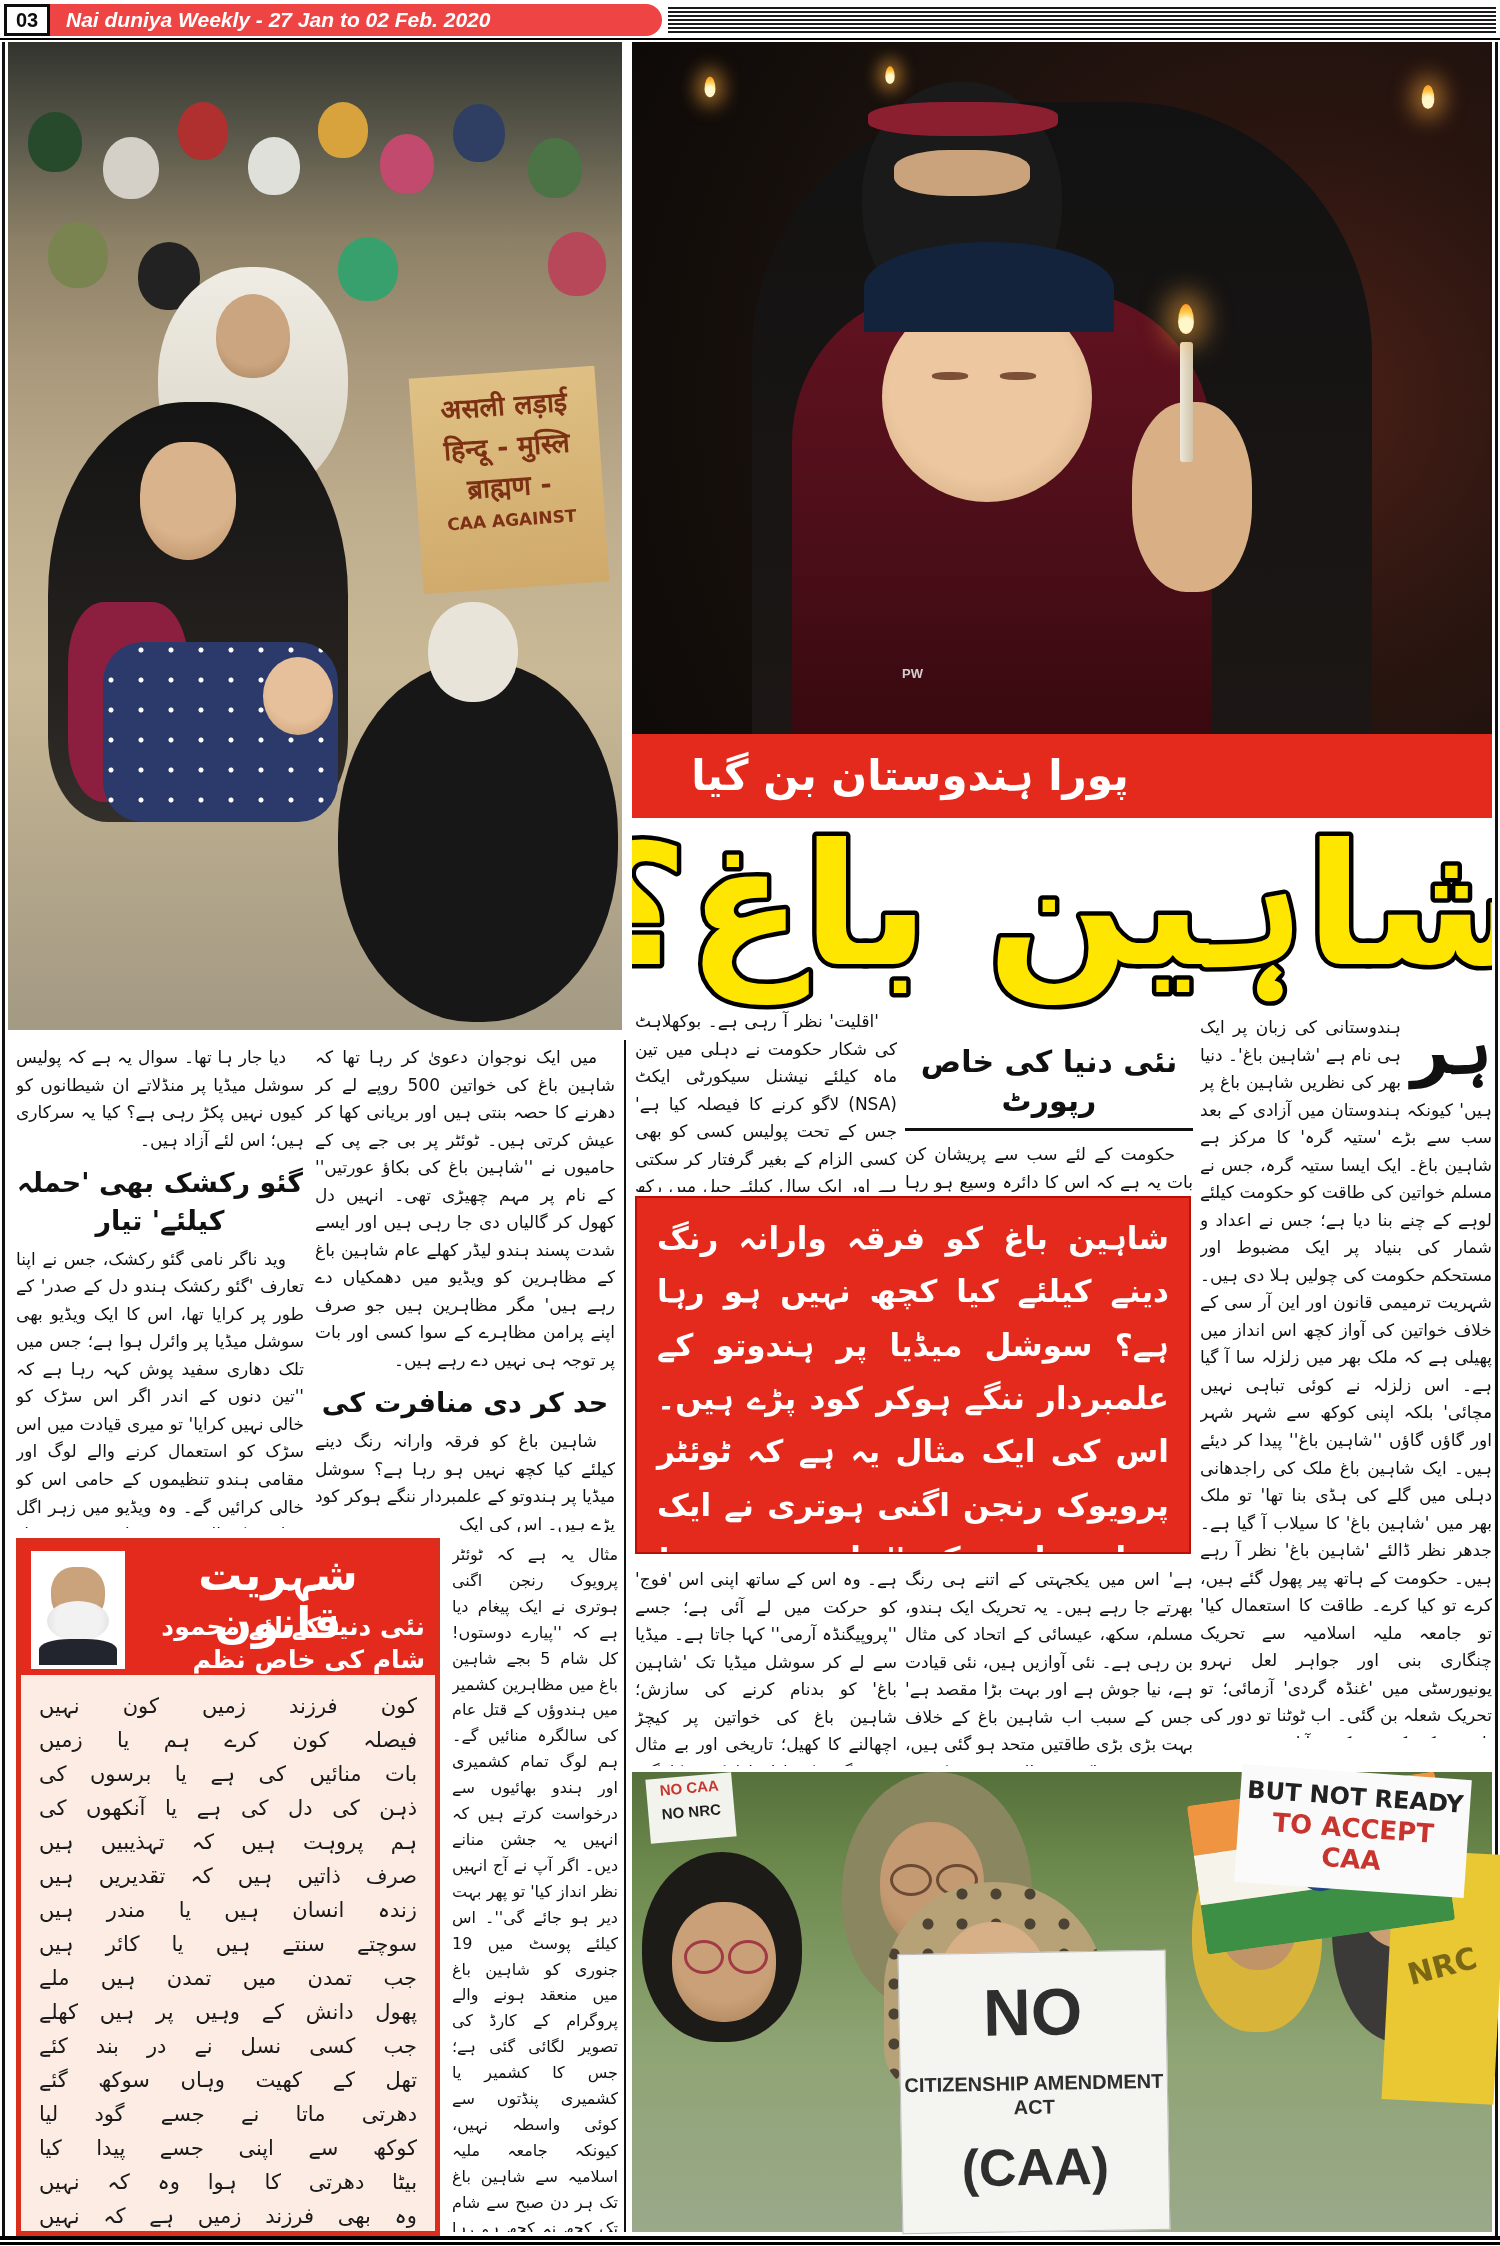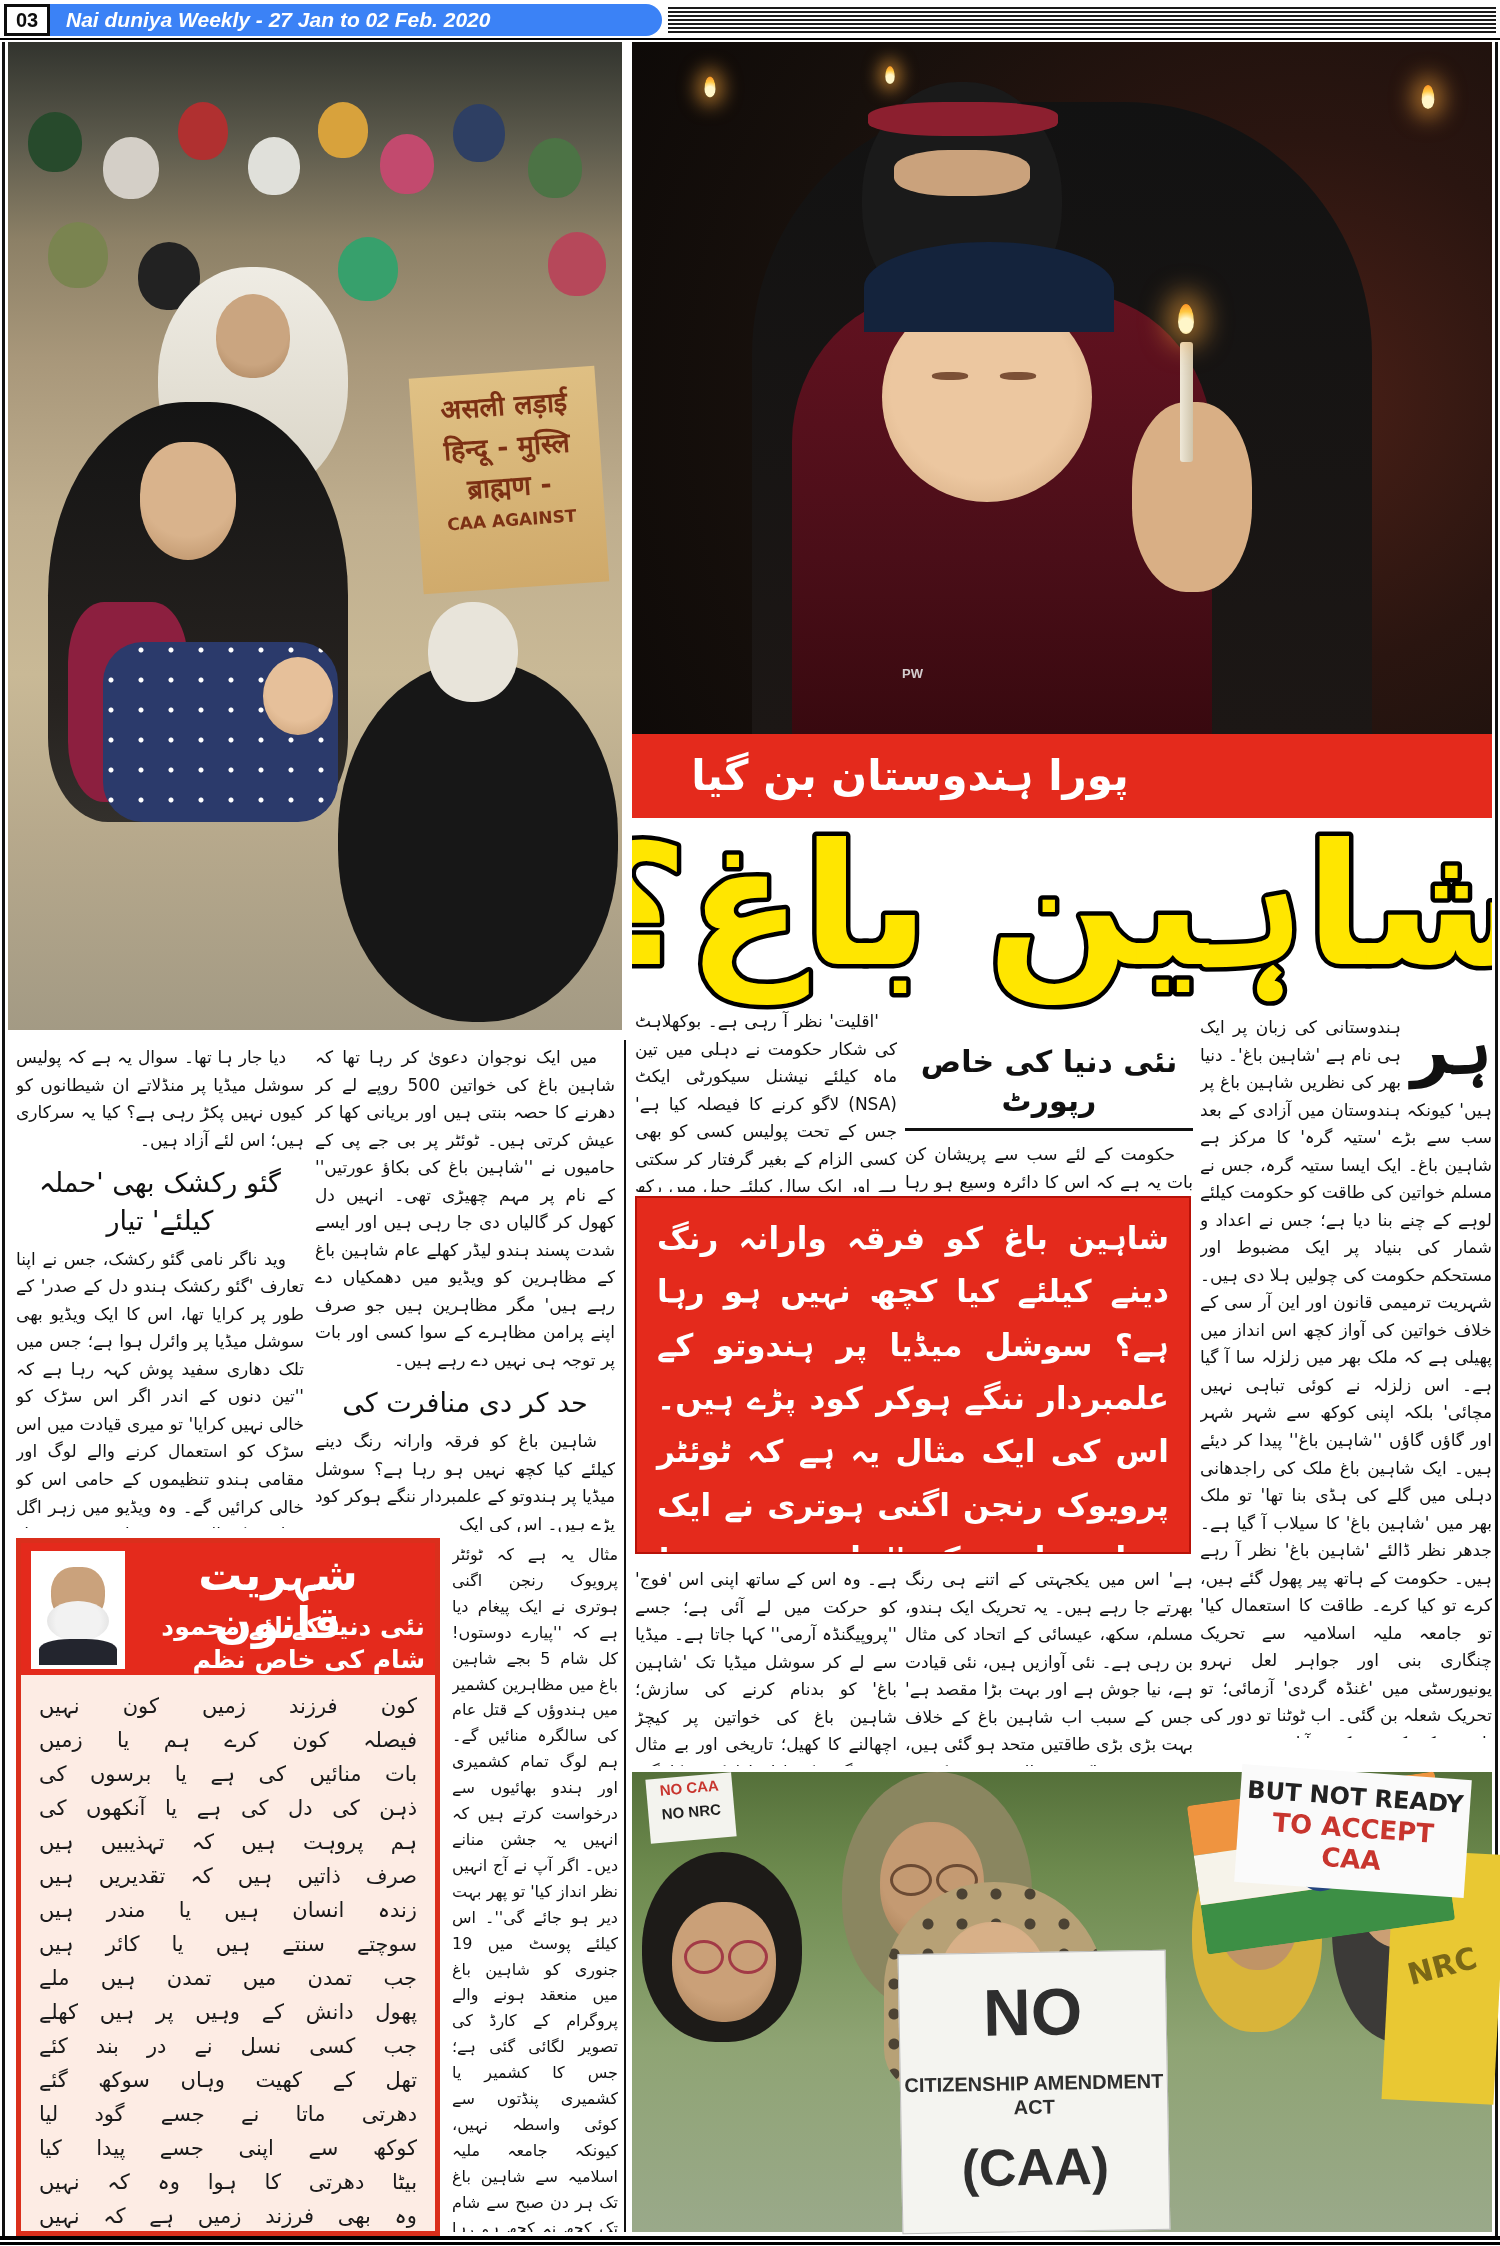--- a/index.html
+++ b/index.html
@@ -2,21 +2,21 @@
 <html><head>
 <meta charset="utf-8">
 <style>
   html,body{margin:0;padding:0;background:#e9e9e9;}
   #page{position:relative;width:1500px;height:2246px;background:#fff;margin:0 auto;
         font-family:"DejaVu Sans",sans-serif;overflow:hidden;}
   .abs{position:absolute;}
   
   .pagenum{left:4px;top:4px;width:40px;height:26px;background:#fff;border:3px solid #0d0d0d;
            font:bold 20px/26px "Liberation Sans",sans-serif;text-align:center;color:#0d0d0d;}
-  .titlebar{left:50px;top:4px;width:612px;height:32px;background:#3b82f6;border-radius:0 18px 18px 0;
+  .titlebar{left:50px;top:4px;width:612px;height:32px;background:#ef4444;border-radius:0 18px 18px 0;
             color:#fff;font:italic bold 21px/32px "Liberation Sans",sans-serif;padding-left:16px;box-sizing:border-box;}
   .stripes{left:668px;top:7px;width:828px;height:26px;
            background:repeating-linear-gradient(180deg,#1a1a1a 0 2px,#fff 2px 4px);}
   .hrule{left:0;top:38px;width:1500px;height:2px;background:#000;}
   .vline{width:2px;background:#111;}
   .sideline{width:3px;background:#111;top:42px;height:2196px;}
   
   .photo{overflow:hidden;}
   .left-photo{left:8px;top:42px;width:614px;height:988px;
      background:linear-gradient(180deg,#32342e 0%,#5c5a4c 10%,#8c8066 20%,#a8977a 32%,#bfae8e 48%,#c9b996 64%,#b7a98c 80%,#a39a84 100%);}
@@ -28,21 +28,21 @@
   .blob{border-radius:48%;}
   
   .kicker-band{left:632px;top:734px;width:860px;height:84px;background:#e42a1c;}
   .kicker-text{left:660px;top:746px;width:500px;height:60px;color:#fff;font-weight:bold;font-size:42px;
                line-height:60px;text-align:center;direction:rtl;}
   
   .headline-svg{left:632px;top:786px;width:860px;height:235px;}
   
   .urdu{direction:rtl;text-align:justify;color:#111;font-size:17px;line-height:1.62;overflow:hidden;}
   .urdu p{margin:0 0 4px 0;text-indent:18px;}
-  .subhead{font-weight:normal;font-size:27px;text-align:center;line-height:1.4;margin:10px 0 6px;text-indent:0;}
+  .subhead{font-weight:bold;font-size:27px;text-align:center;line-height:1.4;margin:10px 0 6px;text-indent:0;}
   .byline{font-weight:bold;font-size:30px;text-align:center;border-bottom:3px solid #111;
           padding-bottom:8px;margin-bottom:10px;direction:rtl;line-height:1.3;}
   .dropcap{float:right;font-size:67px;line-height:.9;font-weight:bold;margin:6px 0 0 10px;}
   
   .redbox{left:635px;top:1196px;width:556px;height:358px;background:#e42a1c;border:2px solid #b71208;
           box-sizing:border-box;padding:14px 20px;color:#fff;font-weight:bold;font-size:31px;
           line-height:1.72;direction:rtl;text-align:justify;overflow:hidden;}
   
   .poembox{left:16px;top:1538px;width:424px;height:698px;border:5px solid #da2f1c;background:#fdece4;
            box-sizing:border-box;}

